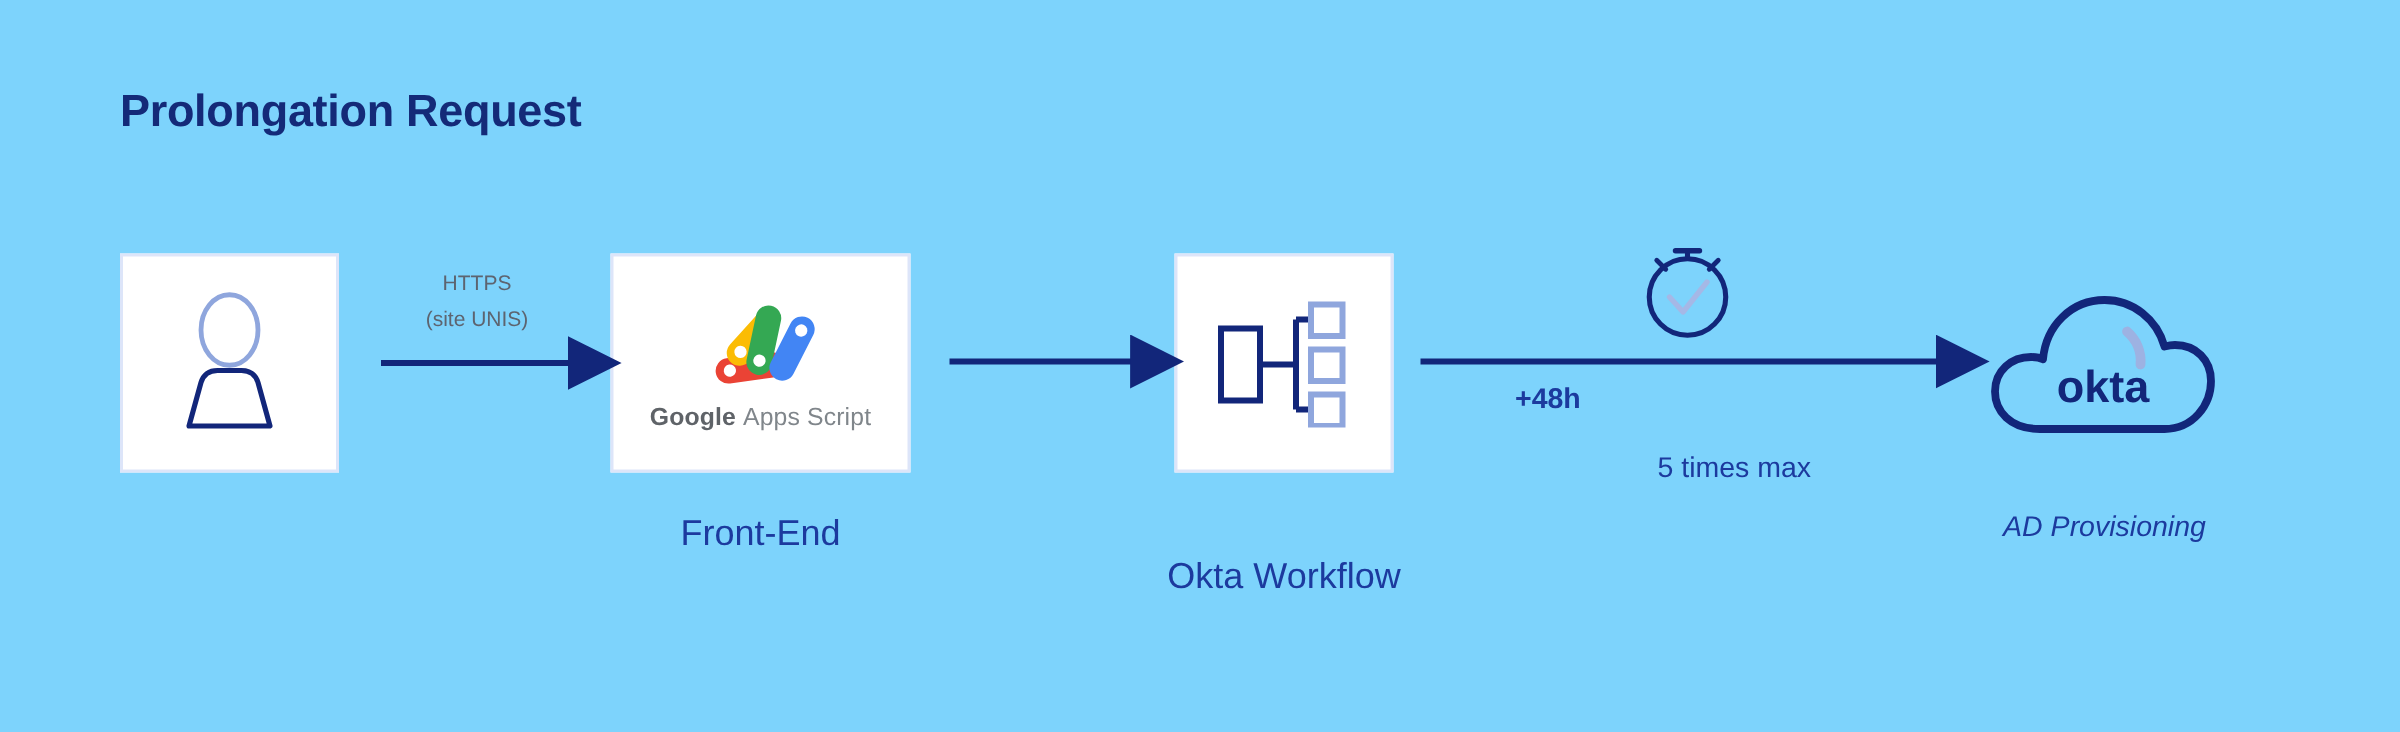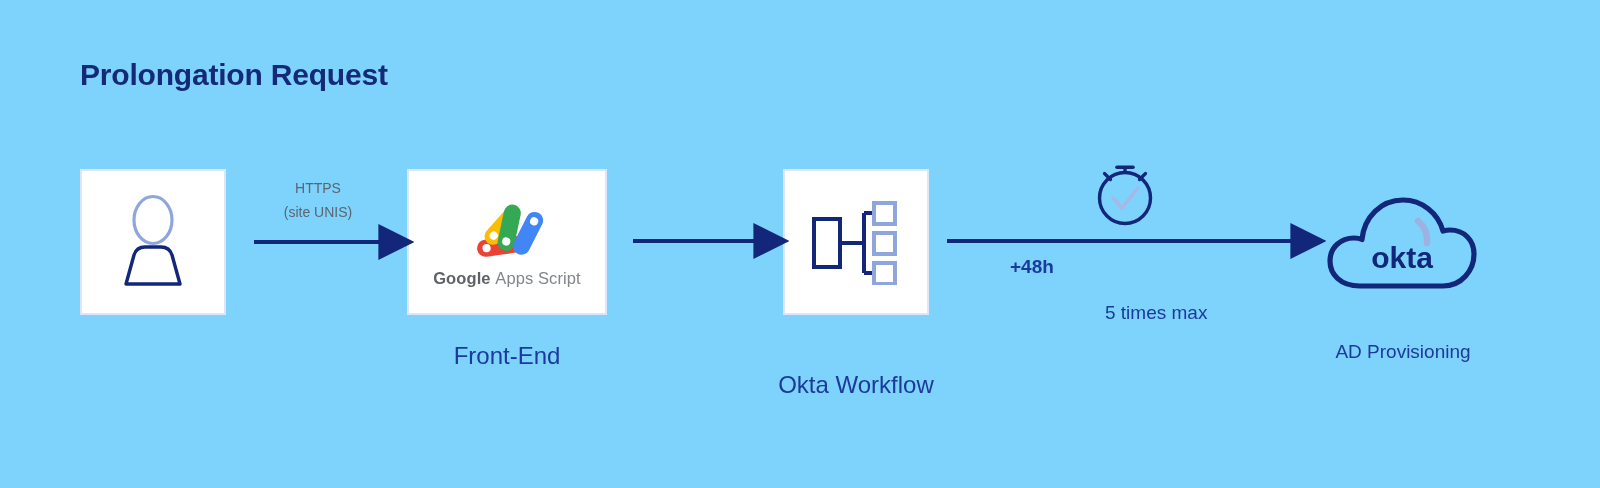--- a/index.html
+++ b/index.html
@@ -126,20 +126,21 @@
   .okta-caption {
     position: absolute;
     left: 1288px;
     top: 339px;
     width: 230px;
     text-align: center;
     font-size: 19px;
     line-height: 26px;
     color: #1c3a9e;
     white-space: nowrap;
+    font-style: italic;
   }
 </style>
 </head>
 <body>
 
 <div class="canvas">
 
   <div class="page-title">Prolongation Request</div>
 
   <div class="node-box user">

